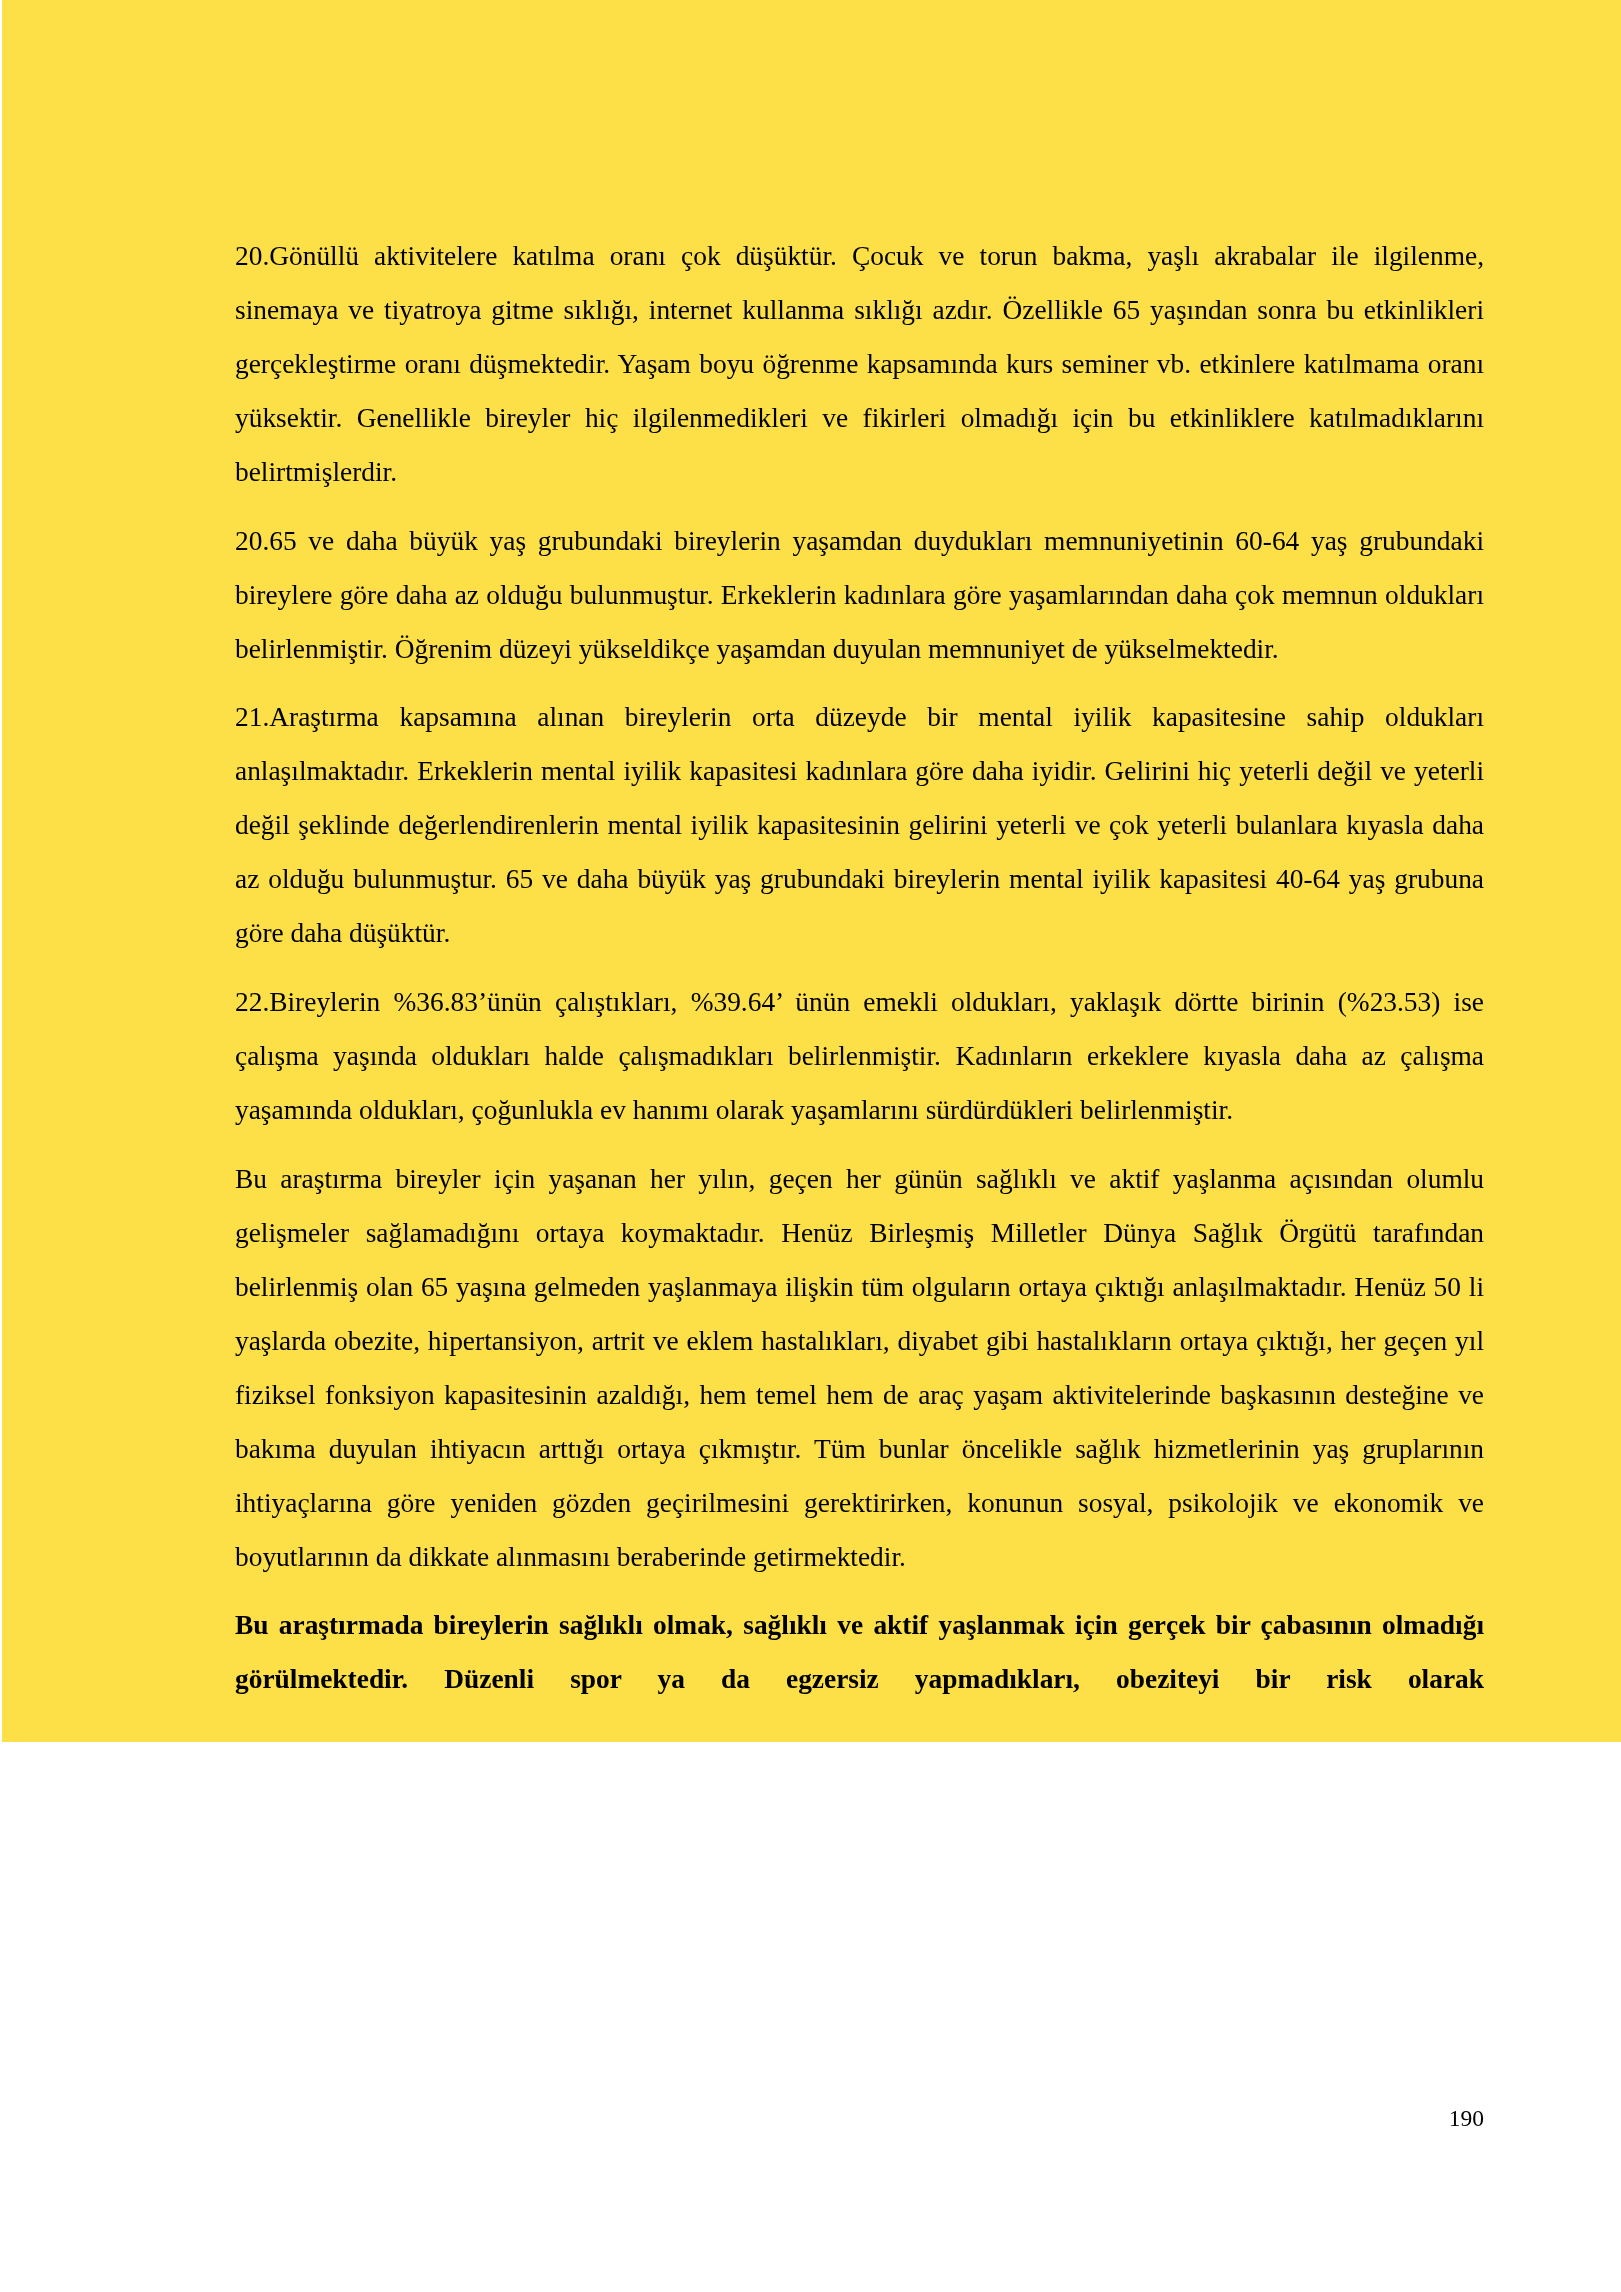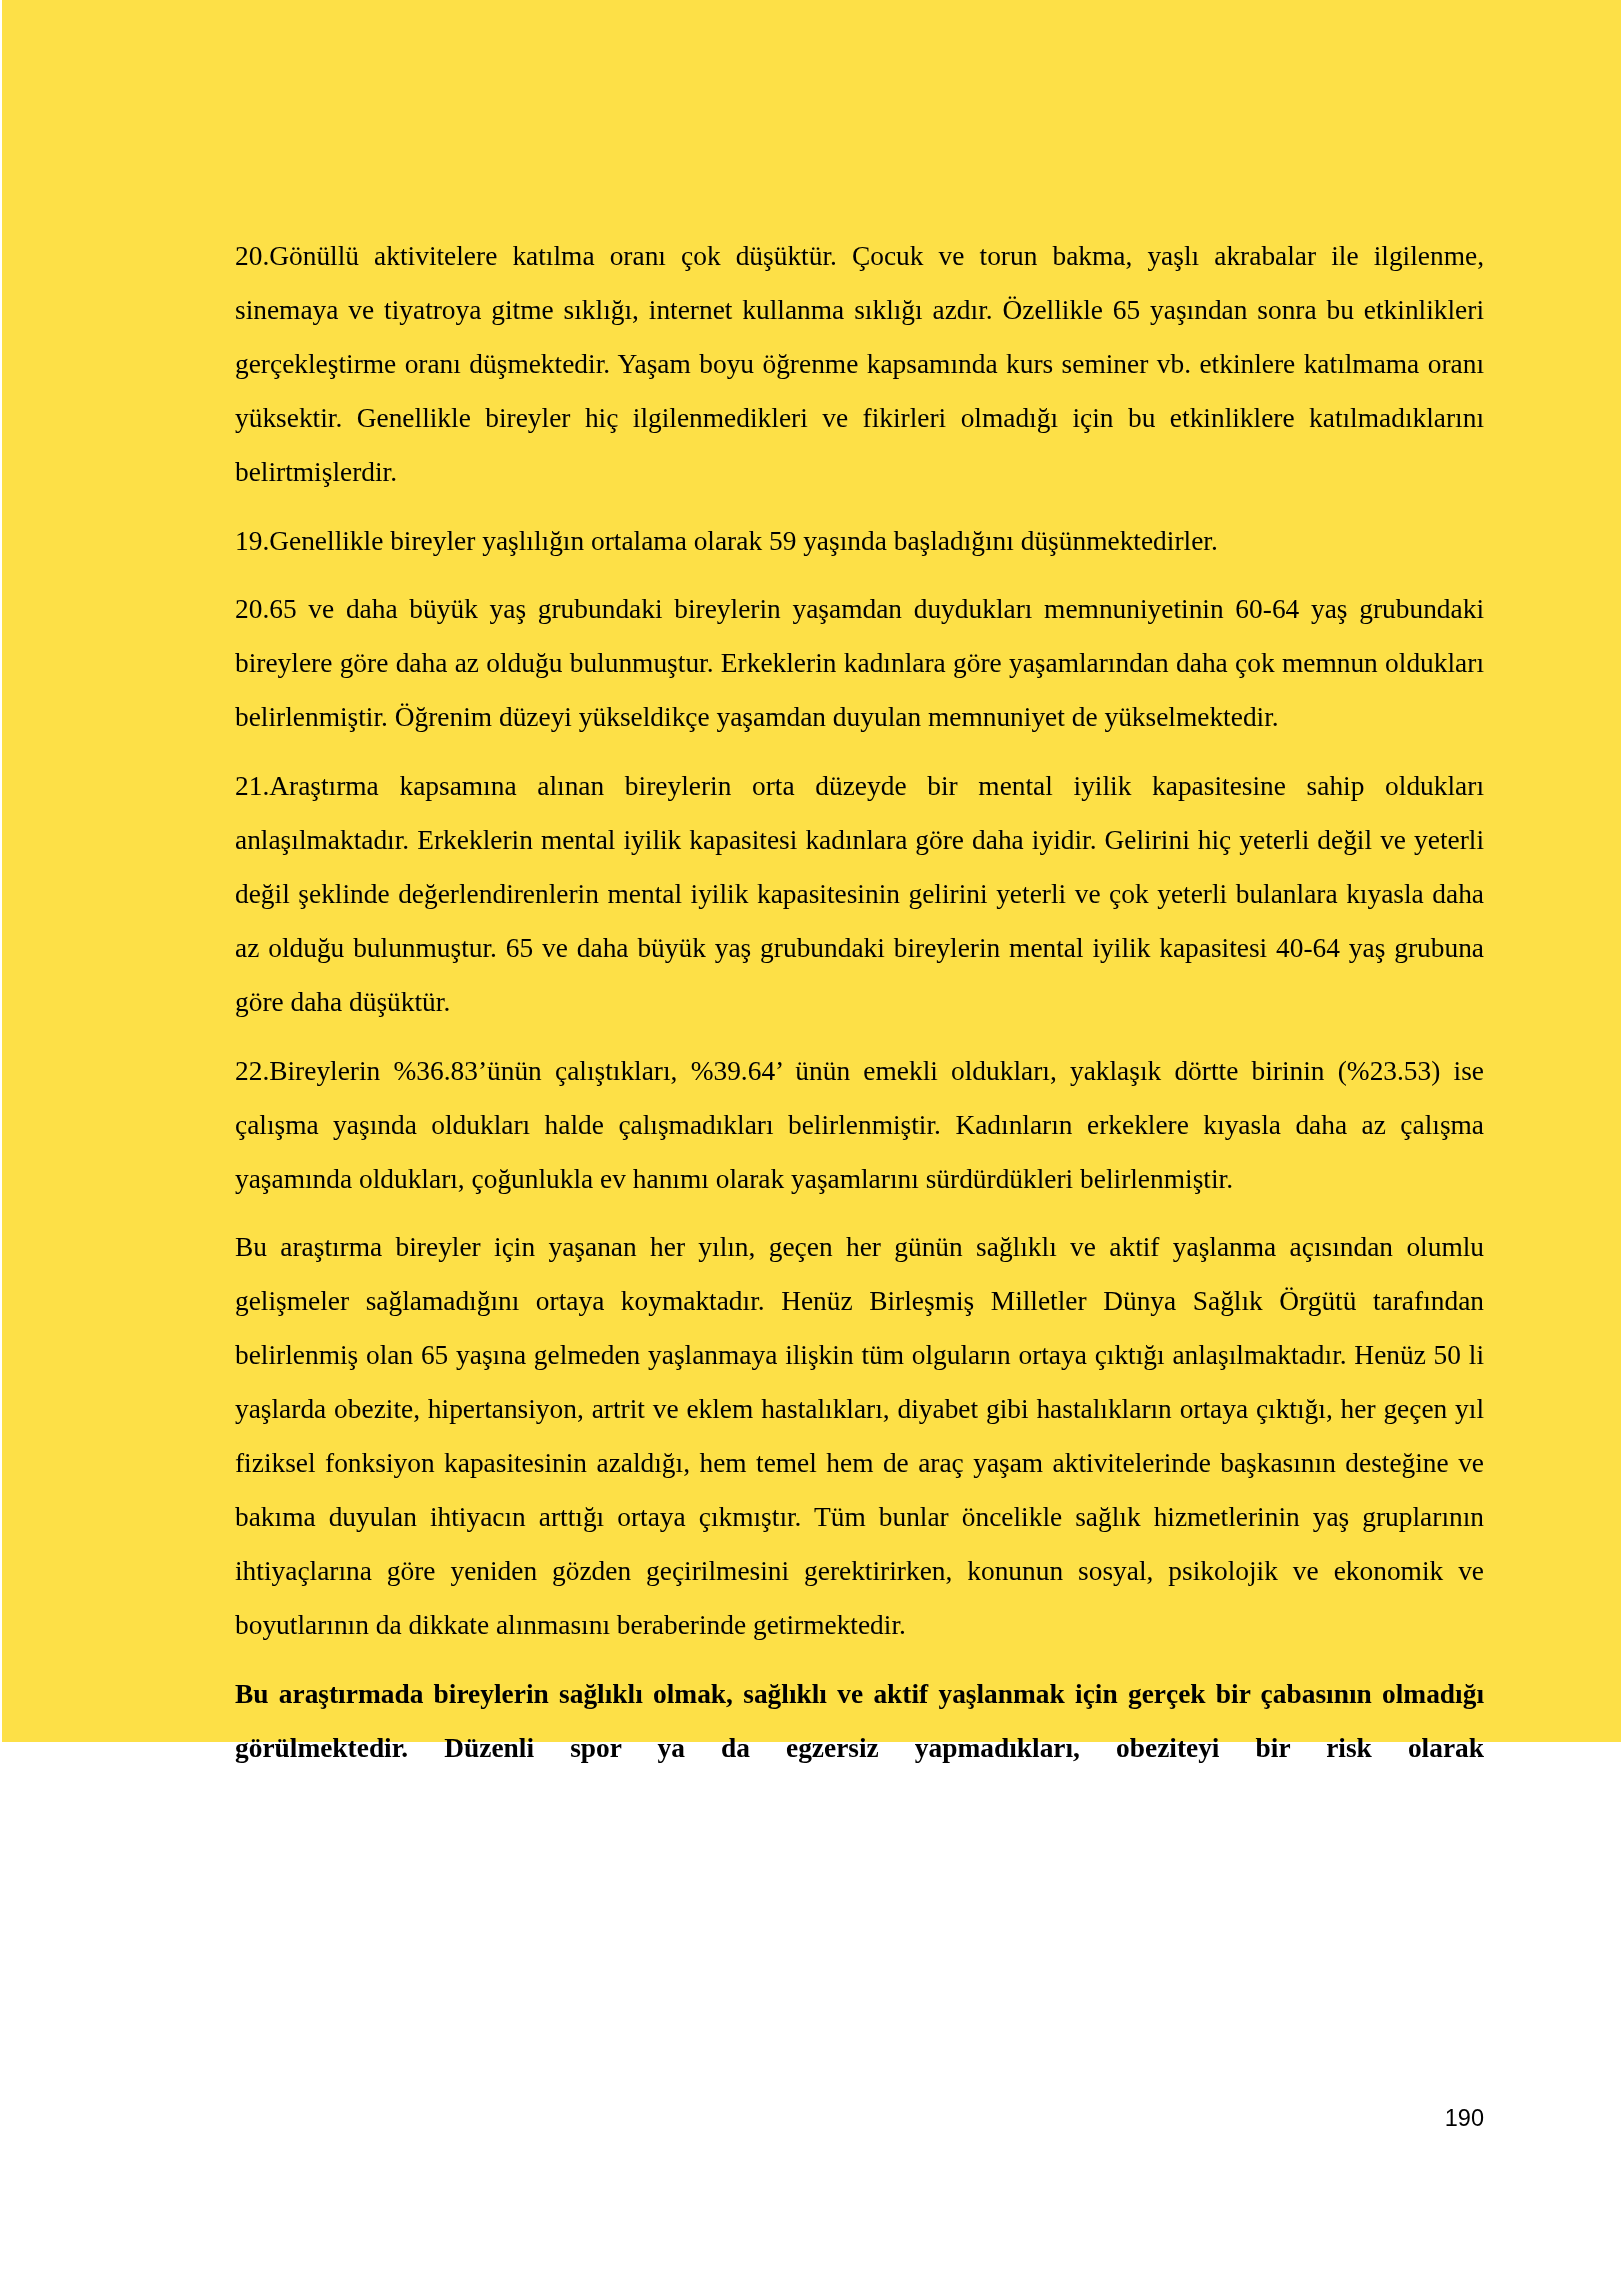--- a/index.html
+++ b/index.html
@@ -33,32 +33,31 @@
     .para {
       margin: 0 0 14.7px 0;
       text-align: justify;
       text-align-last: left;
       word-spacing: 0px;
     }
     .page-number {
       position: absolute;
       right: 139px;
       top: 2105px;
-      font-family: Liberation Sans, sans-serif;
+      font-family: Liberation Serif, serif;
       font-size: 23.5px;
       color: #000000;
     }
   </style>
 </head>
 <body>
 
 <div class="page">
   <div class="body-text">
     <p class="para">20.Gönüllü aktivitelere katılma oranı çok düşüktür. Çocuk ve torun bakma, yaşlı akrabalar ile ilgilenme, sinemaya ve tiyatroya gitme sıklığı, internet kullanma sıklığı azdır. Özellikle 65 yaşından sonra bu etkinlikleri gerçekleştirme oranı düşmektedir. Yaşam boyu öğrenme kapsamında kurs seminer vb. etkinlere katılmama oranı yüksektir. Genellikle bireyler hiç ilgilenmedikleri ve fikirleri olmadığı için bu etkinliklere katılmadıklarını belirtmişlerdir.</p>
-    <p class="para">19.Genellikle bireyler yaşlılığın ortalama olarak 59 yaşında başladığını düşünmektedirler.</p>
     <p class="para">20.65 ve daha büyük yaş grubundaki bireylerin yaşamdan duydukları memnuniyetinin 60-64 yaş grubundaki bireylere göre daha az olduğu bulunmuştur. Erkeklerin kadınlara göre yaşamlarından daha çok memnun oldukları belirlenmiştir. Öğrenim düzeyi yükseldikçe yaşamdan duyulan memnuniyet de yükselmektedir.</p>
     <p class="para">21.Araştırma kapsamına alınan bireylerin orta düzeyde bir mental iyilik kapasitesine sahip oldukları anlaşılmaktadır. Erkeklerin mental iyilik kapasitesi kadınlara göre daha iyidir. Gelirini hiç yeterli değil ve yeterli değil şeklinde değerlendirenlerin mental iyilik kapasitesinin gelirini yeterli ve çok yeterli bulanlara kıyasla daha az olduğu bulunmuştur. 65 ve daha büyük yaş grubundaki bireylerin mental iyilik kapasitesi 40-64 yaş grubuna göre daha düşüktür.</p>
     <p class="para">22.Bireylerin %36.83’ünün çalıştıkları, %39.64’ ünün emekli oldukları, yaklaşık dörtte birinin (%23.53) ise çalışma yaşında oldukları halde çalışmadıkları belirlenmiştir. Kadınların erkeklere kıyasla daha az çalışma yaşamında oldukları, çoğunlukla ev hanımı olarak yaşamlarını sürdürdükleri belirlenmiştir.</p>
     <p class="para">Bu araştırma bireyler için yaşanan her yılın, geçen her günün sağlıklı ve aktif yaşlanma açısından olumlu gelişmeler sağlamadığını ortaya koymaktadır. Henüz Birleşmiş Milletler Dünya Sağlık Örgütü tarafından belirlenmiş olan 65 yaşına gelmeden yaşlanmaya ilişkin tüm olguların ortaya çıktığı anlaşılmaktadır. Henüz 50 li yaşlarda obezite, hipertansiyon, artrit ve eklem hastalıkları, diyabet gibi hastalıkların ortaya çıktığı, her geçen yıl fiziksel fonksiyon kapasitesinin azaldığı, hem temel hem de araç yaşam aktivitelerinde başkasının desteğine ve bakıma duyulan ihtiyacın arttığı ortaya çıkmıştır. Tüm bunlar öncelikle sağlık hizmetlerinin yaş gruplarının ihtiyaçlarına göre yeniden gözden geçirilmesini gerektirirken, konunun sosyal, psikolojik ve ekonomik ve boyutlarının da dikkate alınmasını beraberinde getirmektedir.</p>
     <p class="para last" style="text-align-last: justify; font-weight: bold;">Bu araştırmada bireylerin sağlıklı olmak, sağlıklı ve aktif yaşlanmak için gerçek bir çabasının olmadığı görülmektedir. Düzenli spor ya da egzersiz yapmadıkları, obeziteyi bir risk olarak</p>
   </div>
   <div class="page-number">190</div>
 </div>
 
 

